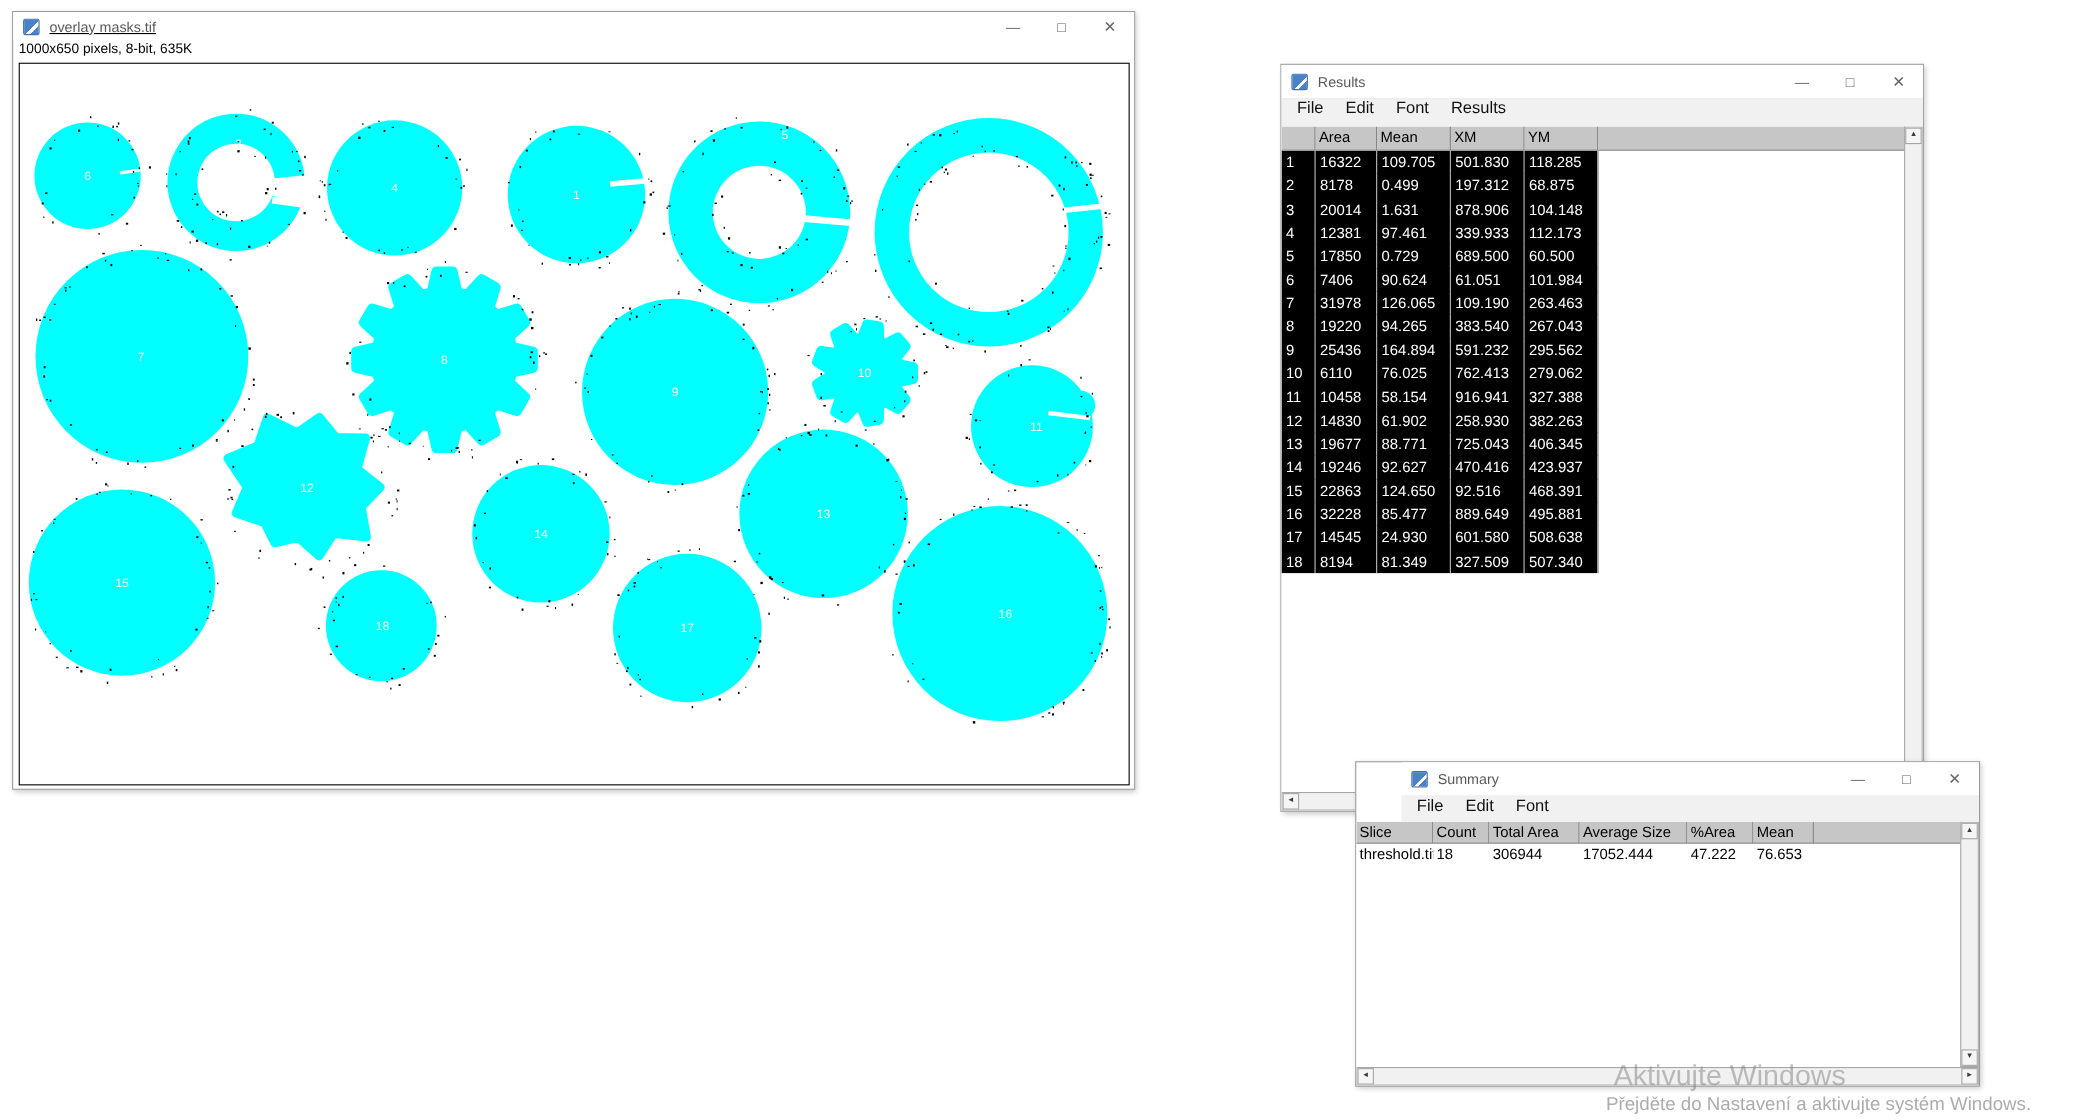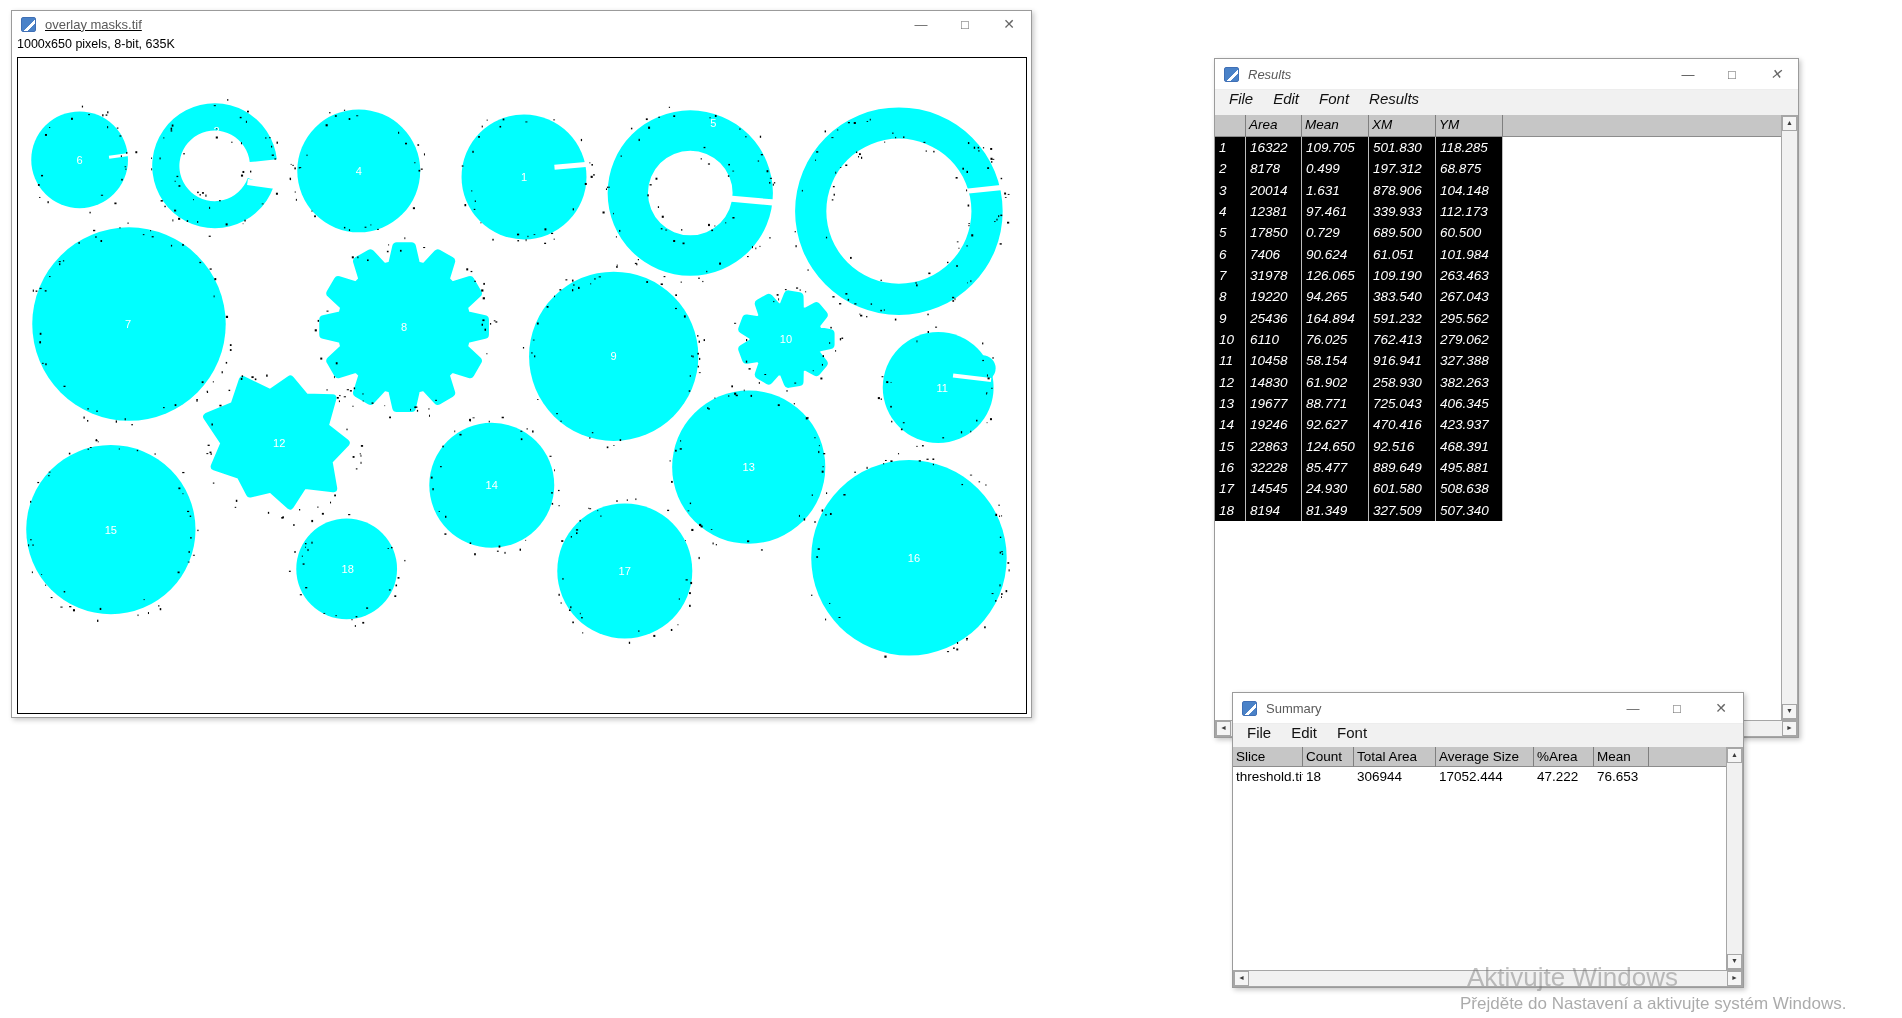--- a/index.html
+++ b/index.html
@@ -915,21 +915,21 @@
           <rect x="383.2" y="498.1" width="1.1" height="1.4" fill="#000"></rect>
           <rect x="376.5" y="515.1" width="1.9" height="1.6" fill="#000"></rect>
           <rect x="345.3" y="545.2" width="2.0" height="1.4" fill="#000"></rect>
           <rect x="314.8" y="553.0" width="1.5" height="0.9" fill="#000"></rect>
           <text x="327" y="511" fill="#ffffff" font-size="11" text-anchor="middle">18</text>
         </g>
       </svg>
   </div>
 </div>
 
-<div class="window" id="results-window" style="left:1214px;top:58px;width:585px;height:680px;font-style:italic;">
+<div class="window" id="results-window" style="left:1164px;top:58px;width:585px;height:680px;">
   <div class="titlebar">
     <span class="ij-icon"></span>
     <span class="title-text">Results</span>
     <span class="winbtns">
       <span class="winbtn">—</span>
       <span class="winbtn">□</span>
       <span class="winbtn close">✕</span>
     </span>
   </div>
   <div class="menubar">
@@ -1079,21 +1079,21 @@
       <span class="sbtn">▲</span>
       <span class="sbtn">▼</span>
     </div>
     <div class="hscroll">
       <span class="sbtn">◄</span>
       <span class="sbtn">►</span>
     </div>
   </div>
 </div>
 
-<div class="window" id="summary-window" style="left:1232px;top:692px;width:512px;height:296px;">
+<div class="window" id="summary-window" style="left:1232px;top:692px;width:568px;height:296px;padding-left:41px;">
   <div class="titlebar">
     <span class="ij-icon"></span>
     <span class="title-text">Summary</span>
     <span class="winbtns">
       <span class="winbtn">—</span>
       <span class="winbtn">□</span>
       <span class="winbtn close">✕</span>
     </span>
   </div>
   <div class="menubar small">

